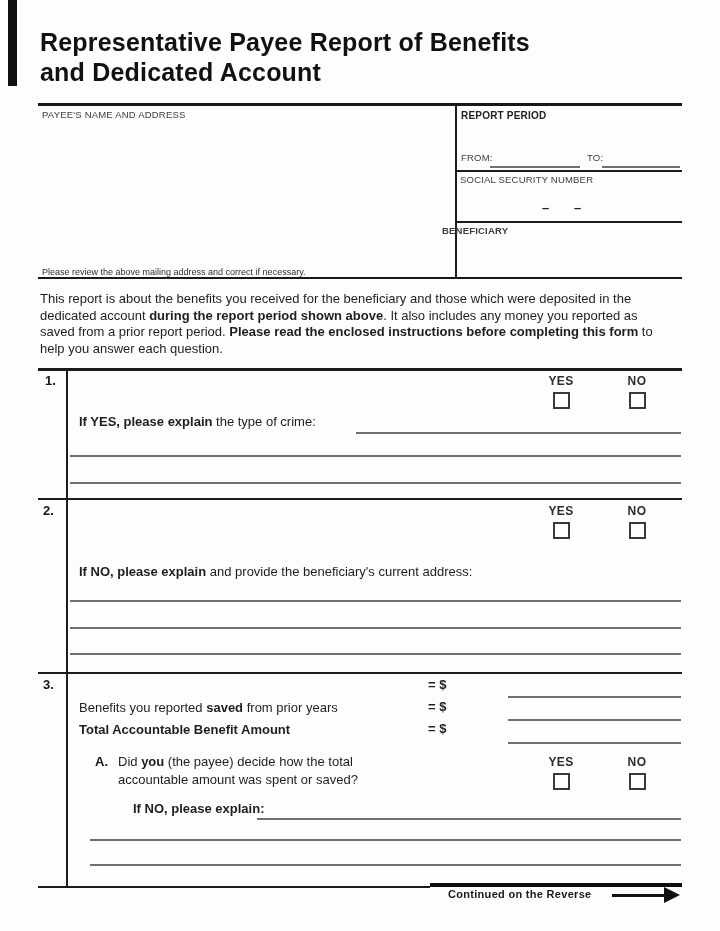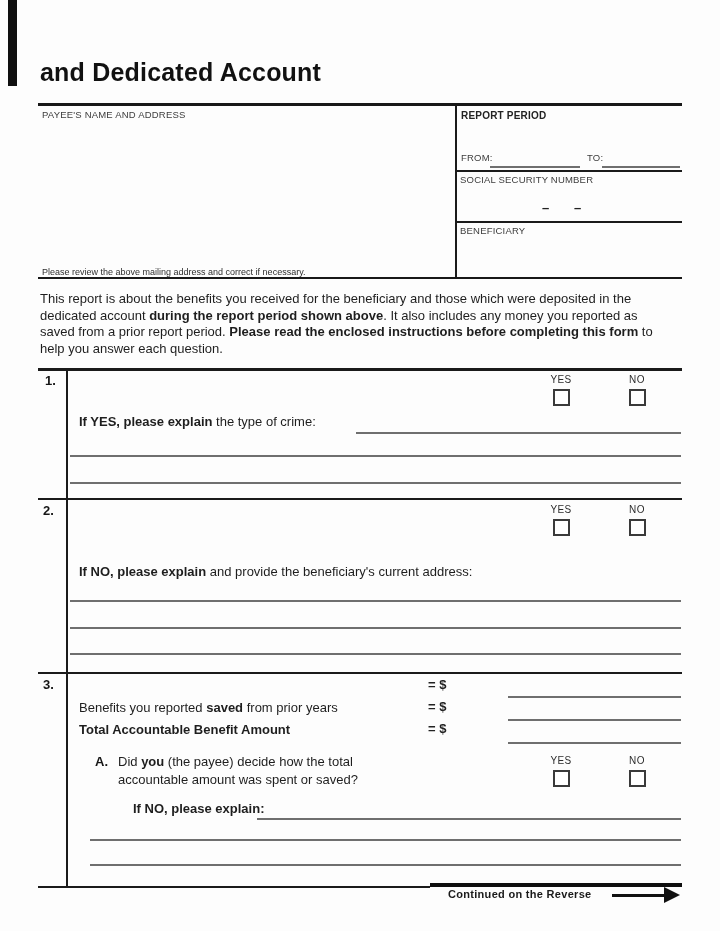--- a/index.html
+++ b/index.html
@@ -14,42 +14,42 @@
   .vline { position:absolute; background:#1b1b1b; width:2px; }
   .title { font-size:25px; font-weight:bold; line-height:30px; letter-spacing:0.2px; color:#111; }
   .omb { font-size:8.5px; line-height:11px; color:#333; text-align:right; }
   .box-label { font-size:9.5px; color:#3c3c3c; letter-spacing:0.2px; }
   .box-label-bold { font-size:10px; font-weight:bold; color:#222; letter-spacing:0.2px; }
   .note { font-size:9px; color:#2e2e2e; }
   .body-text { font-size:13px; line-height:16.5px; color:#1e1e1e; }
   .q-num { font-size:13px; font-weight:bold; color:#161616; }
   .q-text { font-size:13px; line-height:17.5px; color:#1e1e1e; }
   .yn { position:absolute; width:38px; text-align:center; }
-  .yn-label { font-size:10px; font-weight:normal; color:#2d2d2d; letter-spacing:0.4px; }
+  .yn-label { font-size:12px; font-weight:bold; color:#2d2d2d; letter-spacing:0.4px; }
   .yn-box { width:17px; height:17px; border:2.5px solid #3a3a3a; margin:4px auto 0; background:#fff; }
   .eq { position:absolute; font-size:13px; font-weight:bold; color:#222; }
   .dash { position:absolute; font-size:13px; font-weight:bold; color:#222; }
   .footer-serif { font-family:"Liberation Serif", serif; font-size:13px; color:#151515; }
   .footer-serif .fm-num { font-weight:bold; font-size:14px; }
   .footer-serif .fm-destroy { font-size:10.5px; }
   .continued { font-size:11px; font-weight:bold; letter-spacing:0.3px; color:#1a1a1a; }
   .arrow-head { position:absolute; width:0; height:0;
     border-top:8px solid transparent; border-bottom:8px solid transparent; border-left:16px solid #111; }
   .scan-bar { position:absolute; background:#101010; }
   .fill-field { position:absolute; background:transparent; }
 </style>
 </head>
 <body>
 
 <div class="page">
 
   <div class="scan-bar" style="left:8px; top:0; width:9px; height:86px;"></div>
 
   <div class="abs title" style="left:40px; top:27px;">
-    <br>
+    <span>Representative Payee Report of Benefits</span><br>
     <span>and Dedicated Account</span>
   </div>
 
 
   <div class="abs" style="left:38px; top:103px; width:644px; height:176px; border-top:3px solid #181818; border-bottom:2px solid #181818;">
     <div class="abs box-label" style="left:4px; top:3px;">PAYEE'S NAME AND ADDRESS</div>
     <div class="fill-field" style="left:2px; top:16px; width:410px; height:140px;"></div>
     <div class="abs note" style="left:4px; top:161px;">Please review the above mailing address and correct if necessary.</div>
 
     <div class="vline" style="left:417px; top:0; height:171px;"></div>
@@ -60,21 +60,21 @@
     <div class="abs box-label" style="left:549px; top:46px;">TO:</div>
     <div class="ln" style="left:564px; top:60px; width:78px;"></div>
 
     <div class="hline" style="left:417px; top:64px; width:227px;"></div>
     <div class="abs box-label" style="left:422px; top:68px;">SOCIAL SECURITY NUMBER</div>
     <div class="fill-field" style="left:419px; top:82px; width:223px; height:30px;"></div>
     <div class="dash" style="left:504px; top:94px;">–</div>
     <div class="dash" style="left:536px; top:94px;">–</div>
 
     <div class="hline" style="left:417px; top:115px; width:227px;"></div>
-    <div class="abs box-label" style="left:422px; top:119px;">BENEFICIARY</div>
+    <div class="abs box-label" style="left:404px; top:119px;font-weight:bold;">BENEFICIARY</div>
     <div class="fill-field" style="left:419px; top:132px; width:223px; height:36px;"></div>
   </div>
 
   <div class="abs body-text" style="left:40px; top:291px; width:634px;">
     <span>This report is about the benefits you received for the beneficiary and those which were deposited in the dedicated account </span><b>during the report period shown above</b><span>. It also includes any money you reported as saved from a prior report period. </span><b>Please read the enclosed instructions before completing this form</b><span> to help you answer each question.</span>
   </div>
 
   <div class="vline" style="left:66px; top:368px; height:518px;"></div>
 
   <div class="hline" style="left:38px; top:368px; width:644px; height:2.5px;"></div>

